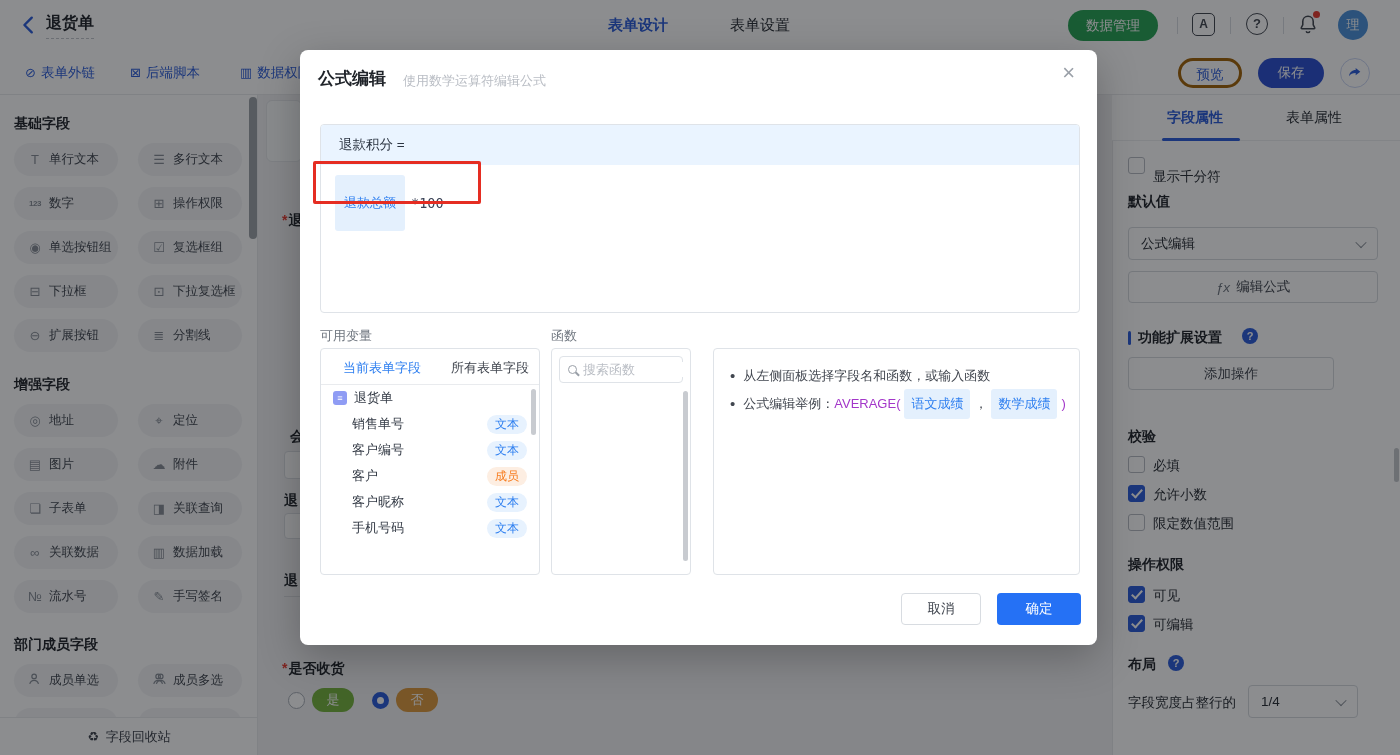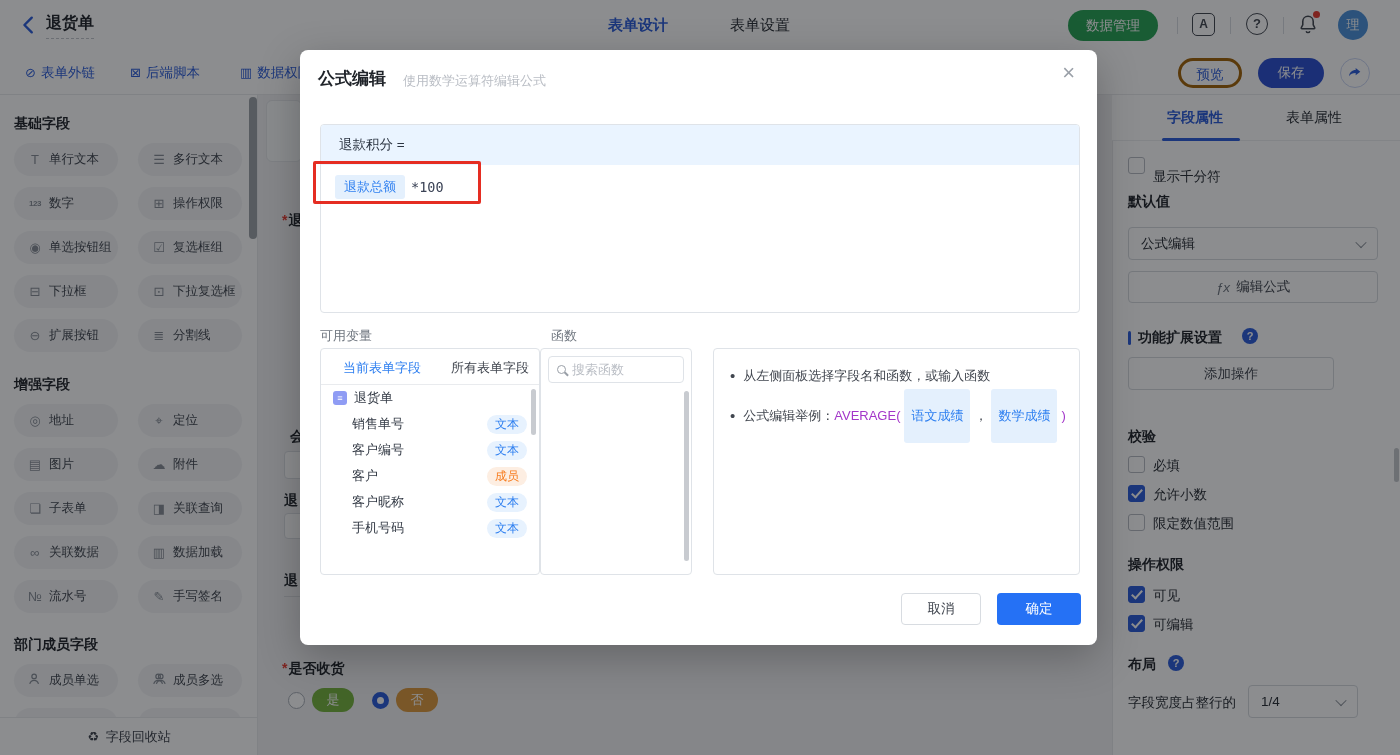--- a/index.html
+++ b/index.html
@@ -82,26 +82,26 @@
   #overlay { position:absolute; left:0; top:0; width:1400px; height:755px; background:rgba(10,12,16,0.47); z-index:50; }
 
   
   #modal { position:absolute; left:300px; top:50px; width:797px; height:595px; background:#fff; border-radius:8px; box-shadow:0 12px 40px rgba(0,0,0,0.25); z-index:60; }
   #modal-title { position:absolute; left:18px; top:17px; font-size:17px; font-weight:700; color:#1f2329; }
   #modal-subtitle { position:absolute; left:103px; top:22px; font-size:13px; color:#b9bdc4; }
   #modal-close { position:absolute; right:22px; top:12px; font-size:22px; color:#9aa0a8; cursor:pointer; line-height:1; }
   #formula-box { position:absolute; left:20px; top:74px; width:760px; height:189px; border:1px solid #dfe3e8; border-radius:4px; overflow:hidden; }
   #formula-head { height:40px; background:#eaf4ff; display:flex; align-items:center; padding:0 18px; font-size:13.5px; color:#2b3442; }
   #formula-body { padding:10px 14px; display:flex; align-items:center; }
-  .chip { background:#e4f0fd; color:#2e7ff0; font-size:13px; border-radius:3px; padding:3px 9px; cursor:pointer; }
+  .chip { background:#e4f0fd; color:#2e7ff0; font-size:13px; border-radius:3px; padding:19px 9px; cursor:pointer; }
   #formula-expr { margin-left:6px; font-size:13.5px; color:#3b4356; font-family:"DejaVu Sans Mono","Liberation Mono",monospace; }
   .pane-label { position:absolute; top:277px; font-size:13px; color:#6f767f; }
   .pane { position:absolute; top:298px; height:227px; border:1px solid #dfe3e8; border-radius:4px; background:#fff; overflow:hidden; }
   #vars-pane { left:20px; width:220px; }
-  #funcs-pane { left:240px; width:152px; }
+  #funcs-pane { left:251px; width:140px; }
   #help-pane { left:413px; width:367px; }
   #vars-tabs { height:36px; border-bottom:1px solid #e9ebee; position:relative; }
   .vtab { position:absolute; top:10px; font-size:13px; cursor:pointer; }
   #vtab-current { left:22px; color:#2e7ff0; }
   #vtab-all { left:130px; color:#41464f; }
   .vrow { height:26px; display:flex; align-items:center; font-size:13px; color:#333a45; padding:0 12px; }
   .vrow .doc-ic { width:14px; height:14px; background:#8f9cf4; border-radius:3px; color:#fff; font-size:9px; text-align:center; line-height:14px; margin-right:7px; flex:none; }
   .vrow.indent { padding-left:31px; }
   .badge { margin-left:auto; font-size:12px; border-radius:10px; padding:1px 8px; }
   .badge.text { color:#2e7ff0; background:#e7f2fe; }
@@ -113,21 +113,21 @@
   #search-input::placeholder { color:#b9bdc4; }
   .mag { width:9px; height:9px; border:1.6px solid #9aa0a8; border-radius:50%; position:relative; flex:none; }
   .mag::after { content:""; position:absolute; width:5px; height:1.6px; background:#9aa0a8; transform:rotate(45deg); right:-4px; bottom:-2px; }
   .frow { height:24px; display:flex; align-items:center; font-size:13px; color:#333a45; padding:0 10px; cursor:pointer; }
   .frow .chev-down, .frow .chev-right { width:6px; height:6px; margin-right:8px; flex:none; }
   .frow.item { padding-left:28px; font-family:"Liberation Sans","DejaVu Sans",sans-serif; }
   #help-pane { padding:14px 16px; }
   .help-line { font-size:13px; color:#41464f; line-height:26px; display:flex; align-items:center; flex-wrap:nowrap; white-space:nowrap; }
   .help-line .dot { color:#41464f; margin-right:8px; font-size:15px; }
   .fn-purple { color:#a336c9; }
-  .help-line .chip { margin:0 4px; padding:14px 7px; }
+  .help-line .chip { margin:0 4px; padding:2px 7px; }
   #modal-cancel { position:absolute; left:601px; top:543px; width:80px; height:32px; background:#fff; border:1px solid #d8dce1; border-radius:4px; font-size:13.5px; color:#41464f; cursor:pointer; }
   #modal-confirm { position:absolute; left:697px; top:543px; width:84px; height:32px; background:#2571f5; border:none; border-radius:4px; font-size:13.5px; color:#fff; cursor:pointer; }
 
   
   #red-annotation { position:absolute; left:313px; top:161px; width:168px; height:43px; border:3px solid #e52d22; border-radius:2px; z-index:70; }
 
   button { font-family:inherit; }
 </style>
 </head>
 <body>

